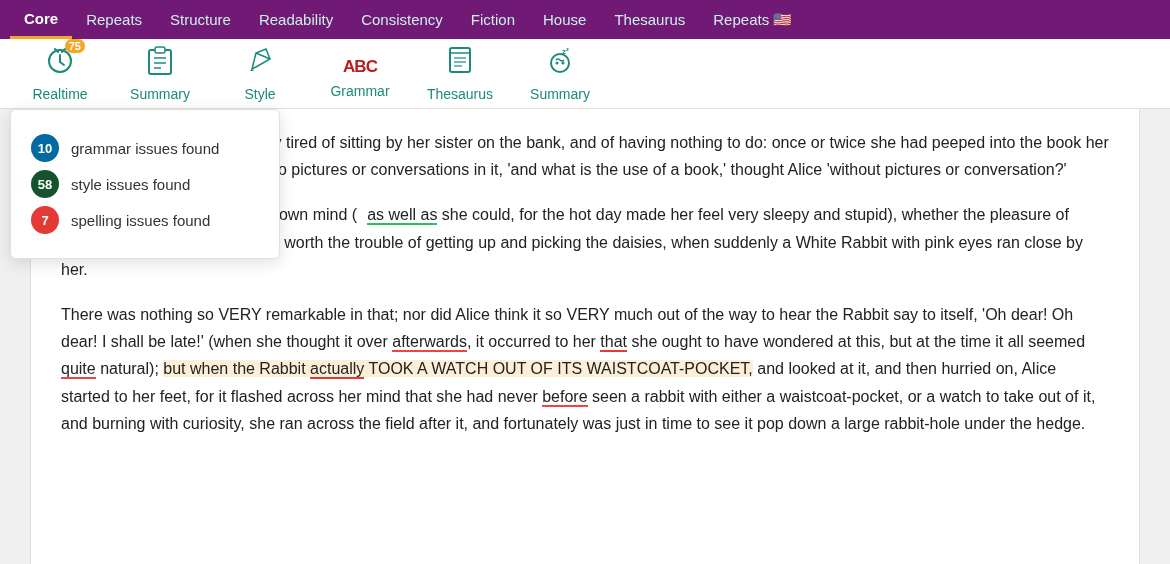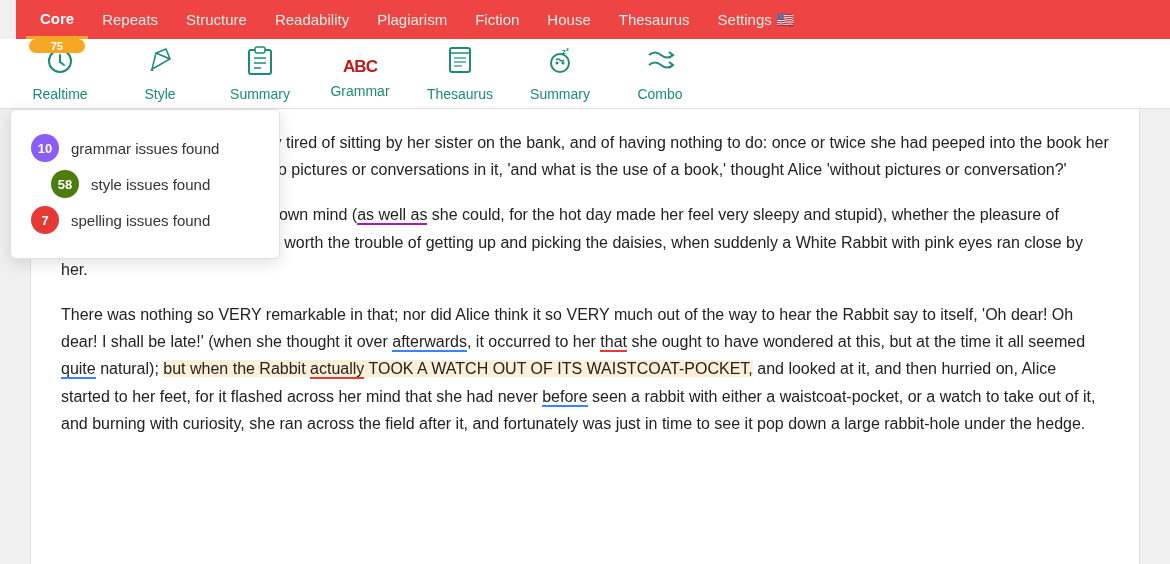--- a/index.html
+++ b/index.html
@@ -1,25 +1,24 @@
 <!DOCTYPE html>
 <html><head>
   <meta charset="utf-8">
   <style>
     * { box-sizing: border-box; margin: 0; padding: 0; }
     body { font-family: -apple-system, BlinkMacSystemFont, 'Segoe UI', sans-serif; background: #f0f0f0; width: 1170px; height: 564px; overflow: hidden; }
 
     
     .top-nav {
-      background: #ef4444;
+      background: #701a75;
       display: flex;
       align-items: center;
       height: 39px;
       padding: 0 10px;
-      margin-left: 16px;
     }
     .nav-item {
       color: #cceee9;
       font-size: 15px;
       padding: 0 14px;
       height: 39px;
       display: flex;
       align-items: center;
       cursor: pointer;
       font-weight: 400;
@@ -63,21 +62,21 @@
     }
     .badge {
       position: absolute;
       top: -6px;
       right: -10px;
       background: #f5a623;
       color: #fff;
       border-radius: 10px;
       font-size: 11px;
       font-weight: 700;
-      padding: 1px 22px;
+      padding: 1px 4px;
       min-width: 20px;
       text-align: center;
     }
 
     
     .dropdown-panel {
       position: absolute;
       top: 70px;
       left: 10px;
       background: #fff;
@@ -101,58 +100,58 @@
       justify-content: center;
       width: 28px;
       height: 28px;
       border-radius: 50%;
       color: #fff;
       font-weight: 700;
       font-size: 13px;
       margin-right: 12px;
       flex-shrink: 0;
     }
-    .circle-blue { background: #8b5cf6; }
-    .circle-yellow { background: #4d7c0f; margin-left: 20px; }
+    .circle-blue { background: #0369a1; }
+    .circle-yellow { background: #14532d; }
     .circle-red { background: #e53935; }
 
     
     .main-content {
       background: #fff;
       margin: 0 30px;
       padding: 20px 30px;
       height: calc(564px - 39px - 70px);
       overflow-y: auto;
       font-size: 16px;
       line-height: 1.7;
       color: #222;
       border-left: 1px solid #e0e0e0;
       border-right: 1px solid #e0e0e0;
     }
     .main-content p {
       margin-bottom: 18px;
     }
-    .underline-yellow { border-bottom: 2px solid #3b82f6; }
+    .underline-yellow { border-bottom: 2px solid #ef4444; }
     .underline-red { border-bottom: 2px solid #e53935; }
-    .underline-green { border-bottom: 2px solid #a21caf; }
+    .underline-green { border-bottom: 2px solid #22c55e; margin-left: 10px; }
     .highlight-yellow { background: rgba(245,166,35,0.18); }
   </style>
 </head>
 <body>
 
 <nav class="top-nav">
   <div class="nav-item active">Core</div>
   <div class="nav-item">Repeats</div>
   <div class="nav-item">Structure</div>
   <div class="nav-item">Readability</div>
-  <div class="nav-item">Plagiarism</div>
+  <div class="nav-item">Consistency</div>
   <div class="nav-item">Fiction</div>
   <div class="nav-item">House</div>
   <div class="nav-item">Thesaurus</div>
-  <div class="nav-item">Settings 🇺🇸</div>
+  <div class="nav-item">Repeats 🇺🇸</div>
 </nav>
 
 <div class="sub-toolbar">
 
   <div class="tool-item">
     <div class="icon-wrap">
       <svg width="30" height="30" viewBox="0 0 30 30" fill="none">
         <circle cx="15" cy="16" r="11" stroke="#1a8a7a" stroke-width="2"></circle>
         <line x1="15" y1="10" x2="15" y2="17" stroke="#1a8a7a" stroke-width="2" stroke-linecap="round"></line>
         <line x1="15" y1="17" x2="19" y2="20" stroke="#1a8a7a" stroke-width="2" stroke-linecap="round"></line>
@@ -160,39 +159,39 @@
         <line x1="20" y1="4" x2="17" y2="7" stroke="#1a8a7a" stroke-width="2" stroke-linecap="round"></line>
       </svg>
       <span class="badge">75</span>
     </div>
     <span class="label">Realtime</span>
   </div>
 
   <div class="tool-item">
     <div class="icon-wrap">
       <svg width="28" height="30" viewBox="0 0 28 30" fill="none">
-        <path d="M6 24 L10 8 L20 4 L24 14 L10 22 Z" stroke="#1a8a7a" stroke-width="1.5" fill="none"></path>
-        <path d="M6 24 L4 26 L8 26 Z" fill="#1a8a7a"></path>
-        <line x1="10" y1="8" x2="24" y2="14" stroke="#1a8a7a" stroke-width="1.5"></line>
-      </svg>
-    </div>
-    <span class="label">Style</span>
-  </div>
-
-  <div class="tool-item">
-    <div class="icon-wrap">
-      <svg width="28" height="30" viewBox="0 0 28 30" fill="none">
         <rect x="3" y="5" width="22" height="24" rx="2" stroke="#1a8a7a" stroke-width="2"></rect>
         <rect x="9" y="2" width="10" height="6" rx="2" stroke="#1a8a7a" stroke-width="1.5" fill="#fff"></rect>
         <line x1="8" y1="13" x2="20" y2="13" stroke="#1a8a7a" stroke-width="1.5"></line>
         <line x1="8" y1="18" x2="20" y2="18" stroke="#1a8a7a" stroke-width="1.5"></line>
         <line x1="8" y1="23" x2="15" y2="23" stroke="#1a8a7a" stroke-width="1.5"></line>
       </svg>
     </div>
     <span class="label">Summary</span>
+  </div>
+
+  <div class="tool-item">
+    <div class="icon-wrap">
+      <svg width="28" height="30" viewBox="0 0 28 30" fill="none">
+        <path d="M6 24 L10 8 L20 4 L24 14 L10 22 Z" stroke="#1a8a7a" stroke-width="1.5" fill="none"></path>
+        <path d="M6 24 L4 26 L8 26 Z" fill="#1a8a7a"></path>
+        <line x1="10" y1="8" x2="24" y2="14" stroke="#1a8a7a" stroke-width="1.5"></line>
+      </svg>
+    </div>
+    <span class="label">Style</span>
   </div>
 
   <div class="tool-item">
     <div class="icon-wrap">
       <span style="font-size:17px;font-weight:700;color:#b91c1c;letter-spacing:-1px;">ABC</span>
     </div>
     <span class="label">Grammar</span>
   </div>
 
   <div class="tool-item">
@@ -215,31 +214,20 @@
         <path d="M11 15 Q13 13 15 15 Q17 17 19 15" stroke="#1a8a7a" stroke-width="1.5" fill="none"></path>
         <circle cx="12" cy="18" r="1.5" fill="#1a8a7a"></circle>
         <circle cx="18" cy="18" r="1.5" fill="#1a8a7a"></circle>
         <text x="17" y="9" font-size="8" fill="#1a8a7a" font-weight="700">z</text>
         <text x="21" y="6" font-size="6" fill="#1a8a7a" font-weight="700">z</text>
       </svg>
     </div>
     <span class="label">Summary</span>
   </div>
 
-  <div class="tool-item">
-    <div class="icon-wrap">
-      <svg width="30" height="30" viewBox="0 0 30 30" fill="none">
-        <path d="M4 10 Q10 5 16 10 Q22 15 28 10" stroke="#1a8a7a" stroke-width="2" fill="none"></path>
-        <path d="M4 20 Q10 15 16 20 Q22 25 28 20" stroke="#1a8a7a" stroke-width="2" fill="none"></path>
-        <polyline points="24,7 28,10 24,13" stroke="#1a8a7a" stroke-width="2" fill="none"></polyline>
-        <polyline points="24,17 28,20 24,23" stroke="#1a8a7a" stroke-width="2" fill="none"></polyline>
-      </svg>
-    </div>
-    <span class="label">Combo</span>
-  </div>
 
   <div class="dropdown-panel">
     <div class="dropdown-row">
       <span class="circle-badge circle-blue">10</span>
       <span>grammar issues found</span>
     </div>
     <div class="dropdown-row">
       <span class="circle-badge circle-yellow">58</span>
       <span>style issues found</span>
     </div>

